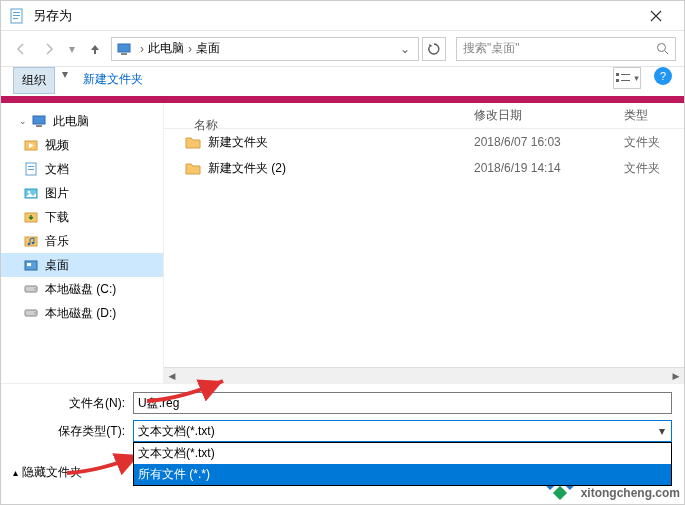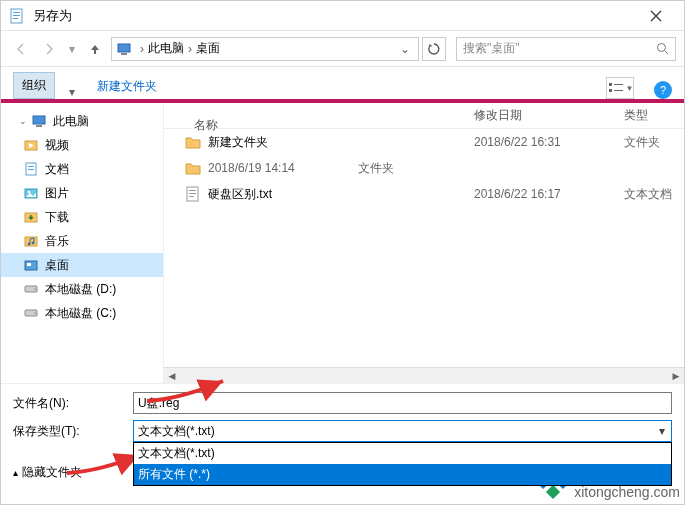--- a/index.html
+++ b/index.html
@@ -13,21 +13,21 @@
 .navbar { height: 36px; display: flex; align-items: center; padding: 0 8px; gap: 4px; border-bottom: 1px solid #e5e5e5; }
 .nav-btn { width: 24px; height: 24px; display: flex; align-items: center; justify-content: center; color: #999; }
 .address-bar { flex: 1; height: 24px; border: 1px solid #ccc; display: flex; align-items: center; padding: 0 4px; background: #fff; }
 .addr-icon { width: 16px; height: 16px; margin-right: 4px; }
 .addr-sep { margin: 0 4px; color: #666; }
 .addr-dropdown { margin-left: auto; color: #666; padding: 0 4px; }
 .refresh-btn { width: 24px; height: 24px; border: 1px solid #ccc; display: flex; align-items: center; justify-content: center; margin-left: -1px; }
 .search-box { width: 220px; height: 24px; border: 1px solid #ccc; display: flex; align-items: center; padding: 0 6px; margin-left: 6px; color: #888; }
 .search-box .mag { margin-left: auto; color: #666; }
 
-.toolbar { height: 36px; display: flex; align-items: flex-end; padding: 0 12px; gap: 12px; border-bottom: 4px solid #be185d; }
+.toolbar { height: 36px; display: flex; align-items: flex-start; padding: 0 12px; gap: 5px; border-bottom: 7px solid #be185d; }
 .tb-link { color: #0066cc; padding: 4px 8px; cursor: pointer; }
 .tb-link.org { background: #d8e6f2; color: #000; border: 1px solid #a8c6e0; }
 .tb-spacer { flex: 1; }
 .tb-icon { width: 28px; height: 22px; border: 1px solid #ccc; margin-left: 4px; display: flex; align-items: center; justify-content: center; }
 .help-icon { width: 18px; height: 18px; border-radius: 50%; background: #2196f3; color: #fff; display: flex; align-items: center; justify-content: center; font-size: 11px; margin-left: 8px; }
 
 .content { display: flex; height: 280px; }
 
 .sidebar { width: 162px; overflow-y: auto; padding: 6px 0; }
 .side-item { display: flex; align-items: center; padding: 4px 8px 4px 22px; height: 24px; cursor: pointer; }
@@ -46,21 +46,21 @@
 .fl-row .fico { width: 18px; height: 18px; margin-right: 6px; margin-left: 12px; }
 .fl-row .fname { flex: 1; }
 .fl-row .fdate { width: 150px; color: #666; }
 .fl-row .ftype { width: 60px; color: #666; }
 .hscroll { height: 16px; background: #f0f0f0; display: flex; align-items: center; border-top: 1px solid #ddd; }
 .hscroll-track { flex:1; height:16px; background:#f0f0f0; position:relative; }
 .hscroll-arrow { width:16px; height:16px; display:flex; align-items:center; justify-content:center; color:#666; font-size:9px; }
 
 .bottom { padding: 8px 12px 6px 12px; border-top: 1px solid #eee; }
 .form-row { display: flex; align-items: center; margin-bottom: 6px; }
-.form-label { width: 120px; padding-right: 8px; }
+.form-label { width: 120px; text-align: right; padding-right: 8px; }
 .filename-input { flex: 1; height: 22px; border: 1px solid #7a7a7a; padding: 0 4px; }
 .type-combo { flex: 1; position: relative; }
 .combo-display { height: 22px; border: 1px solid #0078d7; background: #fff; padding: 0 20px 0 4px; display: flex; align-items: center; position: relative; }
 .combo-display::after { content: "▾"; position: absolute; right: 6px; color: #444; }
 .dropdown { position: absolute; left: 0; right: 0; top: 22px; border: 1px solid #000; background: #fff; z-index: 10; }
 .dd-item { padding: 2px 4px; }
 .dd-item.hover { background: #0078d7; color: #fff; }
 
 .footer-row { display: flex; align-items: center; margin-top: 18px; }
 .hide-folders { display: flex; align-items: center; gap: 4px; cursor: pointer; }
@@ -70,21 +70,21 @@
 .enc-select::after { content:"▾"; position:absolute; right:6px; color:#444; }
 .action-btns { margin-left: auto; display: flex; gap: 8px; }
 .win-btn { min-width: 86px; height: 24px; border: 1px solid #adadad; background: #e1e1e1; display: flex; align-items: center; justify-content: center; cursor: pointer; }
 
 .arrow { position: absolute; pointer-events: none; }
 .arrow1 { left: 140px; top: 372px; width: 100px; height: 30px; }
 .arrow2 { left: 60px; top: 448px; width: 90px; height: 30px; }
 .watermark { position: absolute; right: 4px; bottom: 4px; display:flex; align-items:center; gap:4px; }
 .wm-shape { width: 34px; height: 34px; }
 .wm-text { font-size: 16px; color:#444;}
-.wm-sub { font-size: 14px; color:#666; }
+.wm-sub { font-size: 12px; color:#666;font-weight:bold; }
 
 svg { display: block; }
 </style>
 </head>
 <body>
 
 <div class="titlebar">
   <span class="title-icon">
     <svg width="16" height="16">
         <rect x="2" y="1" width="11" height="14" fill="#fff" stroke="#5aa0d6"></rect>
@@ -235,70 +235,58 @@
         </span>
         <span>桌面</span>
       </div>
       <div class="side-item">
         <span class="side-ico">
           <svg width="16" height="16">
             <rect x="2" y="5" width="12" height="6" rx="1" fill="#d0d0d0" stroke="#888"></rect>
             <circle cx="12" cy="8" r="0.8" fill="#6a6"></circle>
           </svg>
         </span>
-        <span>本地磁盘 (D:)</span>
+        <span>本地磁盘 (C:)</span>
       </div>
       <div class="side-item">
         <span class="side-ico">
           <svg width="16" height="16">
             <rect x="2" y="5" width="12" height="6" rx="1" fill="#d0d0d0" stroke="#888"></rect>
             <circle cx="12" cy="8" r="0.8" fill="#6a6"></circle>
           </svg>
         </span>
-        <span>本地磁盘 (C:)</span>
+        <span>本地磁盘 (D:)</span>
       </div>
     </div>
   <div class="filelist">
     <div class="fl-header">
       <span class="col-name">名称</span>
       <span class="col-date">修改日期</span>
       <span class="col-type">类型</span>
     </div>
     <div class="fl-rows" id="rows">
         <div class="fl-row">
           <span class="fico">
             <svg width="18" height="18">
               <path d="M2 5 L7 5 L9 7 L16 7 L16 15 L2 15 Z" fill="#f7c66b" stroke="#d4a043"></path>
             </svg>
           </span>
           <span class="fname">新建文件夹</span>
-          <span class="fdate">2018/6/22 16:31</span>
+          <span class="fdate">2018/6/07 16:03</span>
           <span class="ftype">文件夹</span>
         </div>
         <div class="fl-row">
           <span class="fico">
             <svg width="18" height="18">
               <path d="M2 5 L7 5 L9 7 L16 7 L16 15 L2 15 Z" fill="#f7c66b" stroke="#d4a043"></path>
             </svg>
           </span>
+          <span class="fname">新建文件夹 (2)</span>
           <span class="fdate">2018/6/19 14:14</span>
           <span class="ftype">文件夹</span>
-        </div>
-        <div class="fl-row">
-          <span class="fico">
-            <svg width="18" height="18">
-              <rect x="3" y="2" width="11" height="14" fill="#fff" stroke="#999"></rect>
-              <rect x="5" y="5" width="7" height="1" fill="#999"></rect>
-              <rect x="5" y="8" width="7" height="1" fill="#999"></rect>
-              <rect x="5" y="11" width="5" height="1" fill="#999"></rect>
-            </svg>
-          </span>
-          <span class="fname">硬盘区别.txt</span>
-          <span class="fdate">2018/6/22 16:17</span>
-          <span class="ftype">文本文档</span>
         </div>
       </div>
     <div class="hscroll">
       <span class="hscroll-arrow">◀</span>
       <span class="hscroll-track"></span>
       <span class="hscroll-arrow">▶</span>
     </div>
   </div>
 </div>
 

